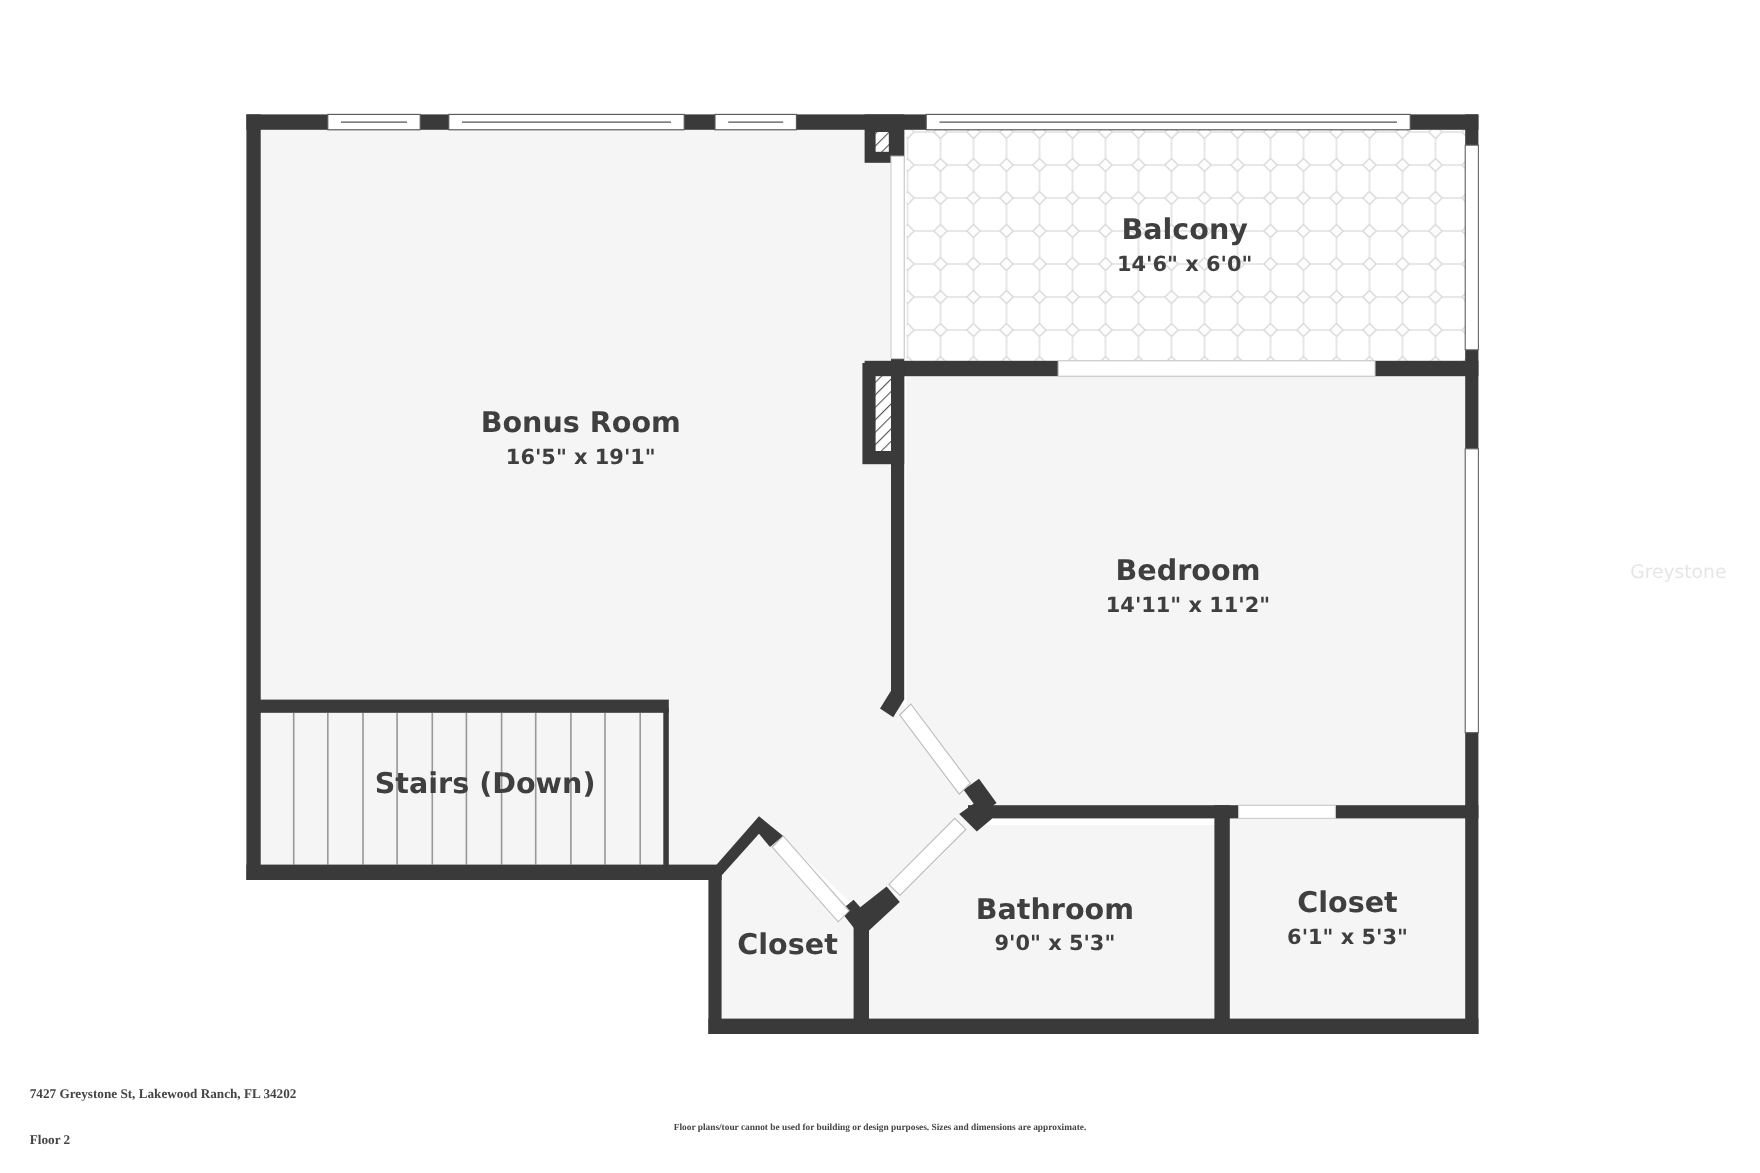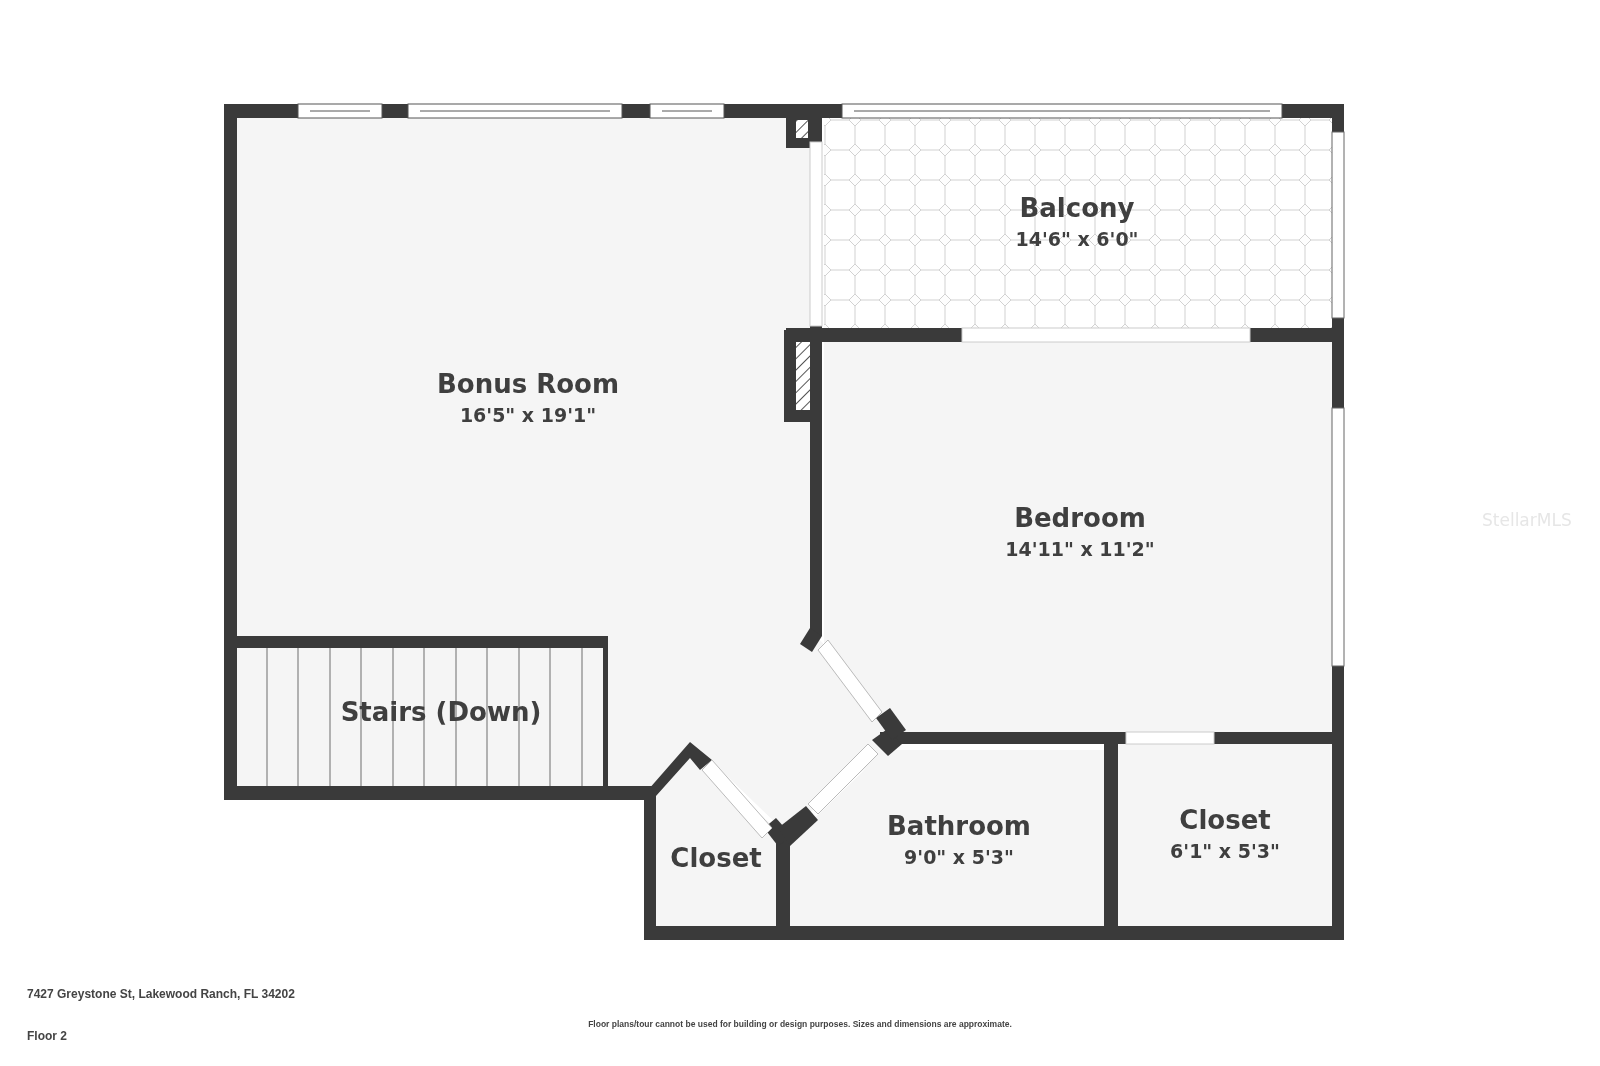--- a/index.html
+++ b/index.html
@@ -3,21 +3,21 @@
   <meta charset="utf-8">
   <style>
     html, body { margin: 0; padding: 0; background: #ffffff; }
     body { width: 1600px; height: 1066px; position: relative; overflow: hidden;
            font-family: "DejaVu Sans", "Liberation Sans", sans-serif; }
     #plan { position: absolute; left: 0; top: 0; width: 1600px; height: 1066px; }
     .wall { fill: #3a3a3a; }
     .floor { fill: #f5f5f5; }
     .room-name { font-family: "DejaVu Sans", sans-serif; font-weight: bold; font-size: 26px; fill: #3f3f3f; text-anchor: middle; }
     .room-dim { font-family: "DejaVu Sans", sans-serif; font-weight: bold; font-size: 19px; fill: #3f3f3f; text-anchor: middle; }
-    .footer-text { position: absolute; font-family: Liberation Sans, sans-serif; font-weight: bold; color: #444; }
+    .footer-text { position: absolute; font-family: Liberation Serif, serif; font-weight: bold; color: #444; }
     .address { left: 27px; top: 987px; font-size: 12px; }
     .floor-label { left: 27px; top: 1013px; font-size: 12px; margin-top: 16px; }
     .disclaimer { left: 0; width: 1600px; top: 1019px; font-size: 8.5px; text-align: center; padding-left: 0; }
     .watermark { position: absolute; left: 1482px; top: 510px; font-size: 17px; color: #e6e6e6; font-family: "DejaVu Sans", sans-serif; }
   </style>
 </head>
 <body>
 
 <svg id="plan" viewBox="0 0 1600 1066" xmlns="http://www.w3.org/2000/svg">
   <defs>
@@ -141,16 +141,16 @@
     <text class="room-name" x="716" y="867">Closet</text>
 
     <text class="room-name" x="959" y="835">Bathroom</text>
     <text class="room-dim" x="959" y="864">9'0" x 5'3"</text>
 
     <text class="room-name" x="1225" y="829">Closet</text>
     <text class="room-dim" x="1225" y="858">6'1" x 5'3"</text>
   </g>
 </svg>
 
-<div class="watermark">StellarMLS</div>
+<div class="watermark">Greystone</div>
 <div class="footer-text address">7427 Greystone St, Lakewood Ranch, FL 34202</div>
 <div class="footer-text floor-label">Floor 2</div>
 <div class="footer-text disclaimer">Floor plans/tour cannot be used for building or design purposes. Sizes and dimensions are approximate.</div>
 
 </body></html>

